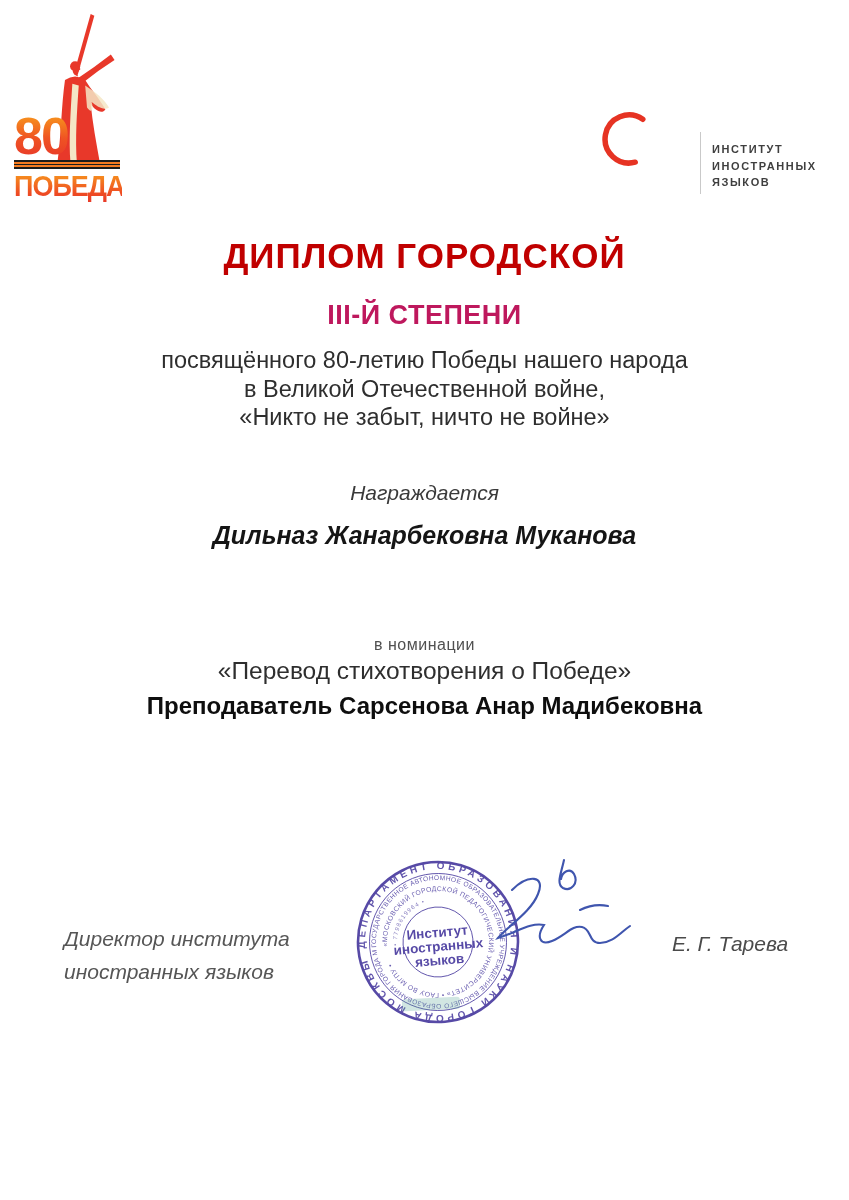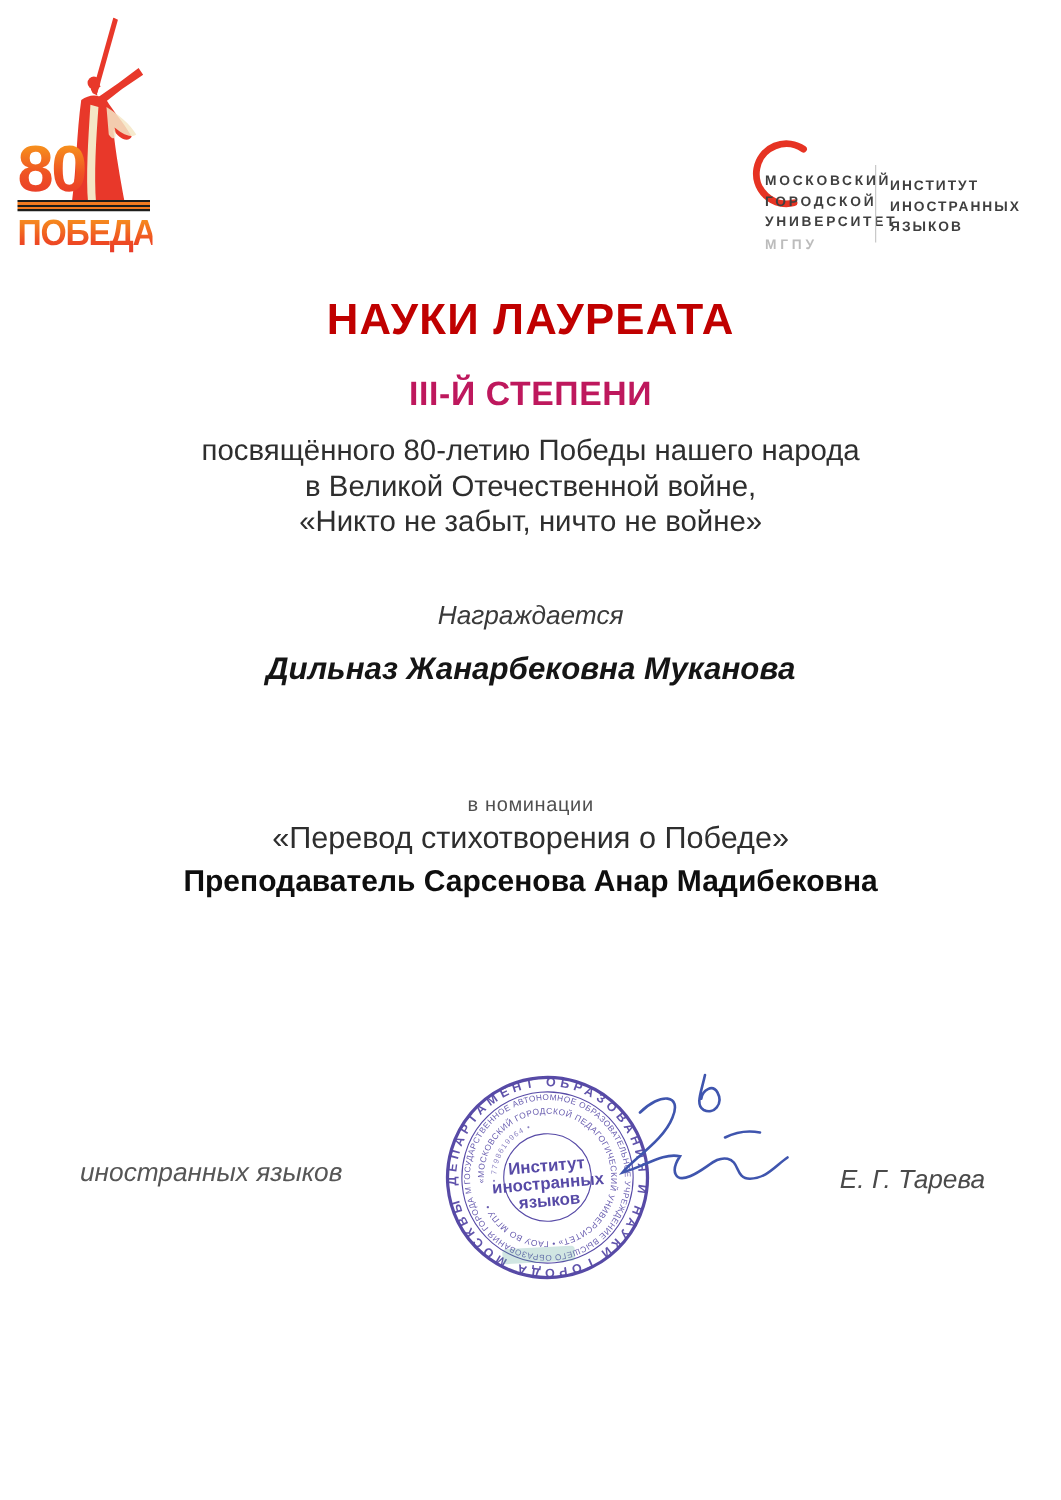--- a/index.html
+++ b/index.html
@@ -77,35 +77,29 @@
     </svg>
     <div class="victory-number">80</div>
     <div class="ribbon-bar"></div>
     <div class="victory-word">ПОБЕДА!</div>
   </div>
 
   <div class="uni-logo">
     <svg class="uni-arc" viewBox="0 0 64 64">
       <path d="M44.8,9.3 A24,24 0 1 0 37.2,52.2" fill="none" stroke="#e63323" stroke-width="5.5" stroke-linecap="round"></path>
     </svg>
-    <div class="uni-text">
-      <div class="l">МОСКОВСКИЙ</div>
-      <div class="l">ГОРОДСКОЙ</div>
-      <div class="l">УНИВЕРСИТЕТ</div>
-      <div class="uni-abbr">МГПУ</div>
-    </div>
     <div class="uni-divider"></div>
     <div class="inst-text">
       <div class="l">ИНСТИТУТ</div>
       <div class="l">ИНОСТРАННЫХ</div>
       <div class="l">ЯЗЫКОВ</div>
     </div>
   </div>
 
-  <div class="centered title-main">НАУКИ ЛАУРЕАТА</div>
+  <div class="centered title-main">ДИПЛОМ ГОРОДСКОЙ</div>
   <div class="centered title-degree">III-Й СТЕПЕНИ</div>
 
   <div class="centered contest">
     <div>посвящённого 80-летию Победы нашего народа</div>
     <div>в Великой Отечественной войне,</div>
     <div>«Никто не забыт, ничто не войне»</div>
   </div>
 
   <div class="centered award-intro">Награждается</div>
   <div class="centered award-recipient">Дильназ Жанарбековна Муканова</div>
@@ -153,17 +147,18 @@
         <path d="M96,12 C93,26 88,36 95,40 C103,44 111,35 106,26 C102,19 94,24 93,31"></path>
         <path d="M44,42 C60,26 78,27 70,46 C63,64 40,78 30,90 C48,85 62,74 76,77 C68,89 72,98 84,93 C98,87 104,77 114,79 C124,81 120,95 132,95 C145,95 153,84 162,78"></path>
         <path d="M112,62 C120,58 130,56 140,58"></path>
       </g>
     </svg>
   </div>
 
   <div class="ink-smudge"></div>
 
   <div class="director">
+    <div>Директор института</div>
     <div>иностранных языков</div>
   </div>
   <div class="signer">Е. Г. Тарева</div>
 
 </div>
 
 </body></html>

